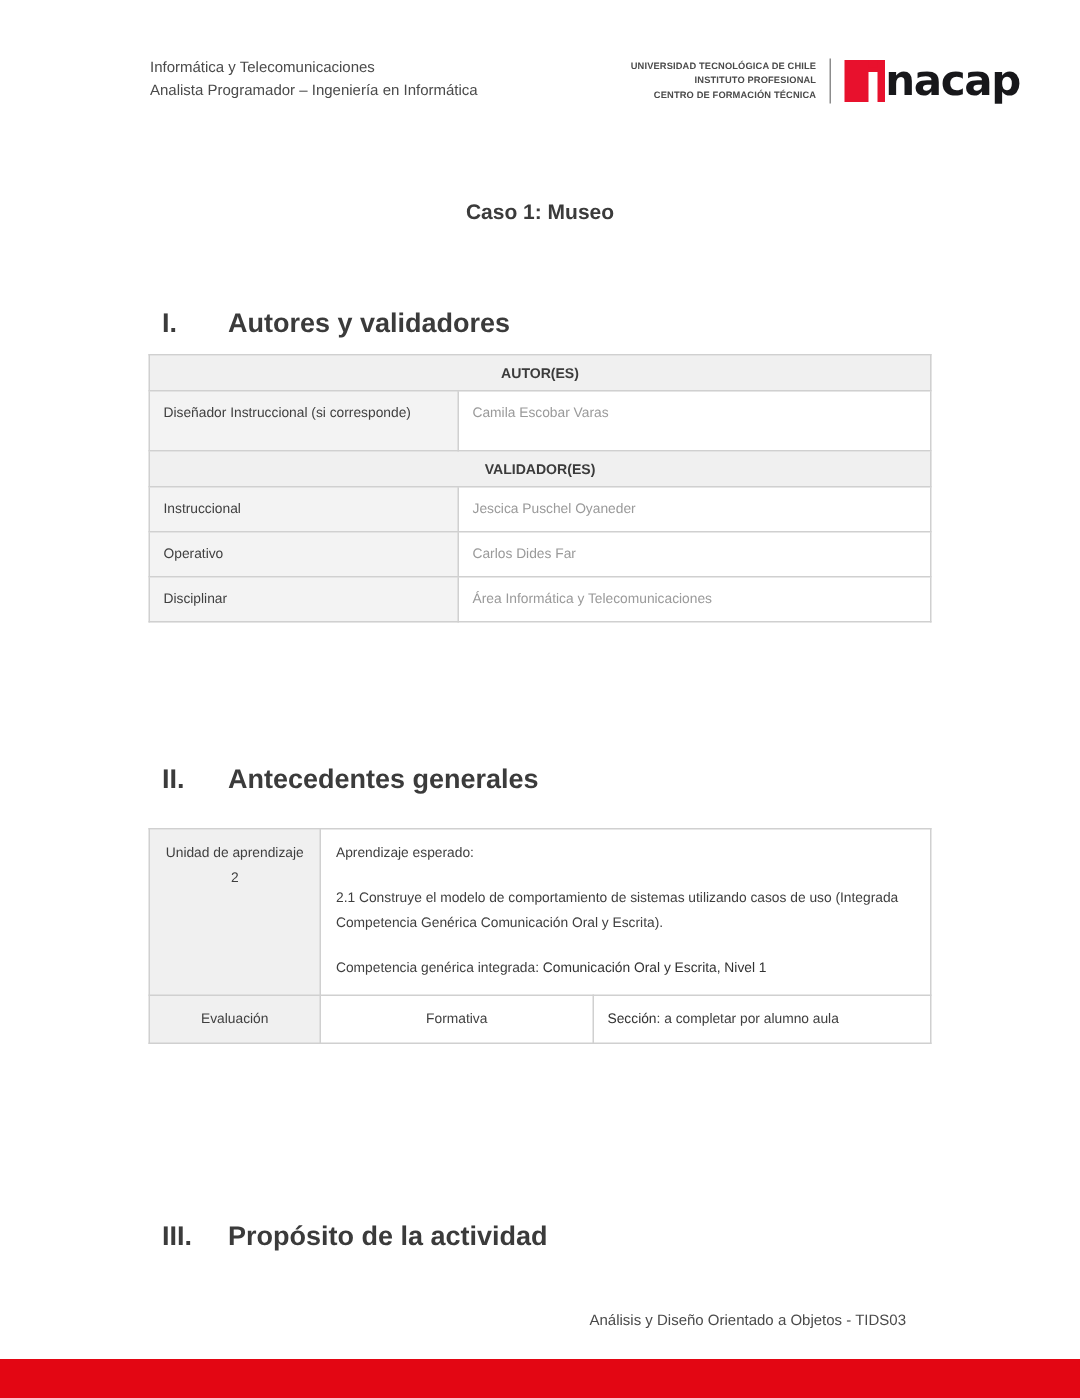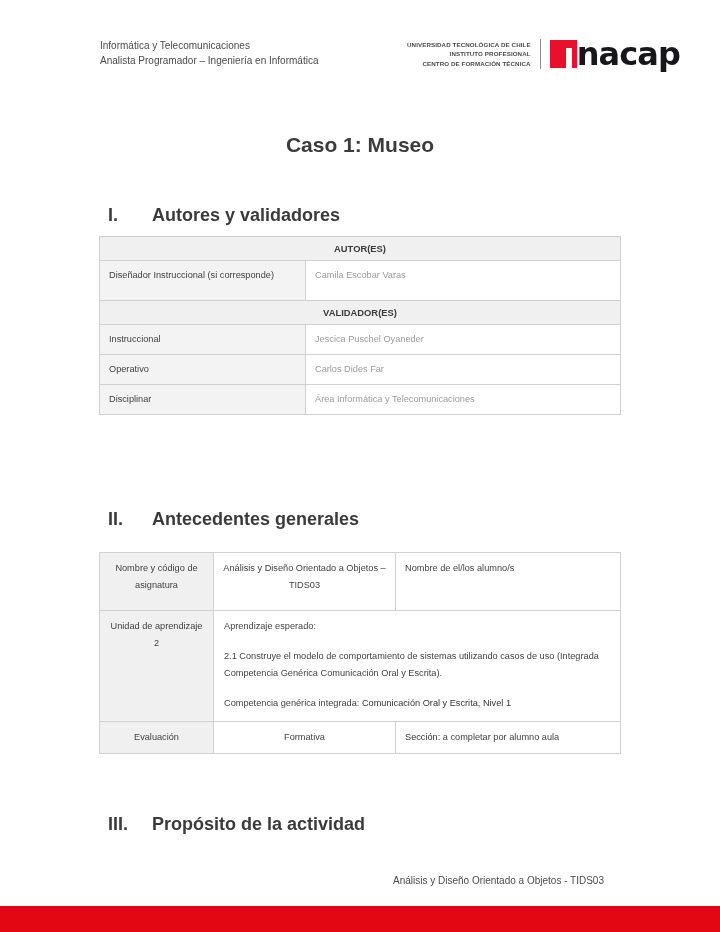--- a/index.html
+++ b/index.html
@@ -81,36 +81,36 @@
   .logo-mark .i-dot {
     position: absolute;
     left: 16px;
     top: 0px;
     width: 6px;
     height: 5px;
     background: #E8112D;
   }
   .logo-text {
     font-family: "DejaVu Sans", sans-serif;
-    font-size: 32px;
+    font-size: 28px;
     font-weight: bold;
     color: #17171a;
     letter-spacing: -0.9px;
     line-height: 28px;
     margin-left: -1px;
   }
 
   
   .doc-title {
     position: absolute;
     top: 133px;
     left: 0;
     width: 720px;
     text-align: center;
-    font-size: 21px;
+    font-size: 14px;
     font-weight: bold;
     color: #3b3b3b;
   }
 
   
   .section-heading {
     position: absolute;
     left: 108px;
     display: flex;
     align-items: baseline;
@@ -296,25 +296,20 @@
     <span class="sec-title">Antecedentes generales</span>
   </div>
 
   <table class="doc-table" id="table-background">
     <colgroup>
       <col style="width:114px">
       <col style="width:182px">
       <col style="width:225px">
     </colgroup>
     <tbody>
-      <tr style="height:58px">
-        <td class="c1">Nombre y código de asignatura</td>
-        <td class="c2-center">Análisis y Diseño Orientado a Objetos – TIDS03</td>
-        <td class="c-plain">Nombre de el/los alumno/s</td>
-      </tr>
       <tr style="height:104px">
         <td class="c1">Unidad de aprendizaje 2</td>
         <td class="learning-cell c-plain" colspan="2">
           <p>Aprendizaje esperado:</p>
           <p>2.1 Construye el modelo de comportamiento de sistemas utilizando casos de uso (Integrada Competencia Genérica Comunicación Oral y Escrita).</p>
           <p><span>Competencia genérica integrada: </span><span class="bold-inline">Comunicación Oral y Escrita, Nivel 1</span></p>
         </td>
       </tr>
       <tr style="height:19px">
         <td class="c1">Evaluación</td>

